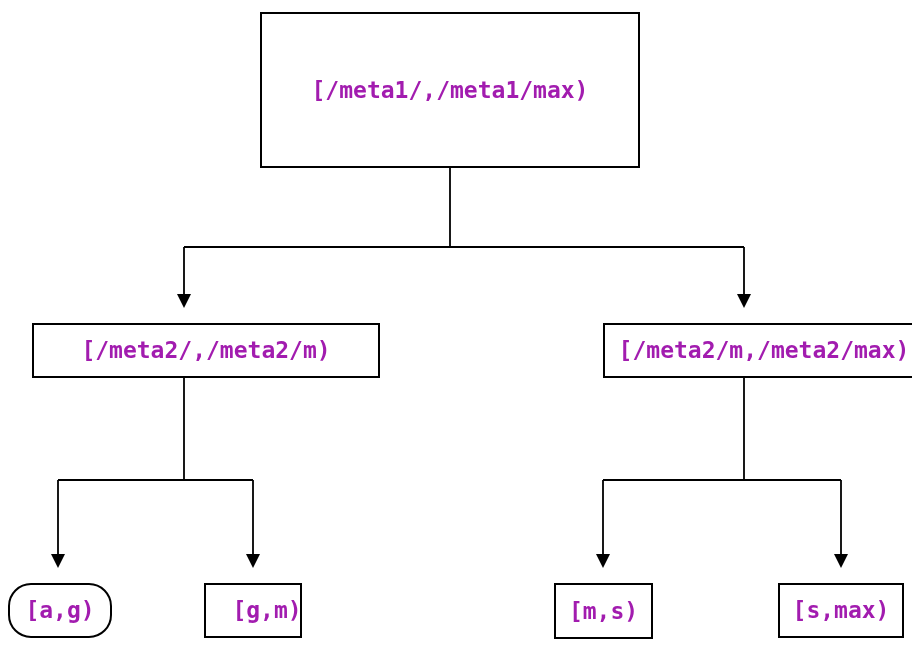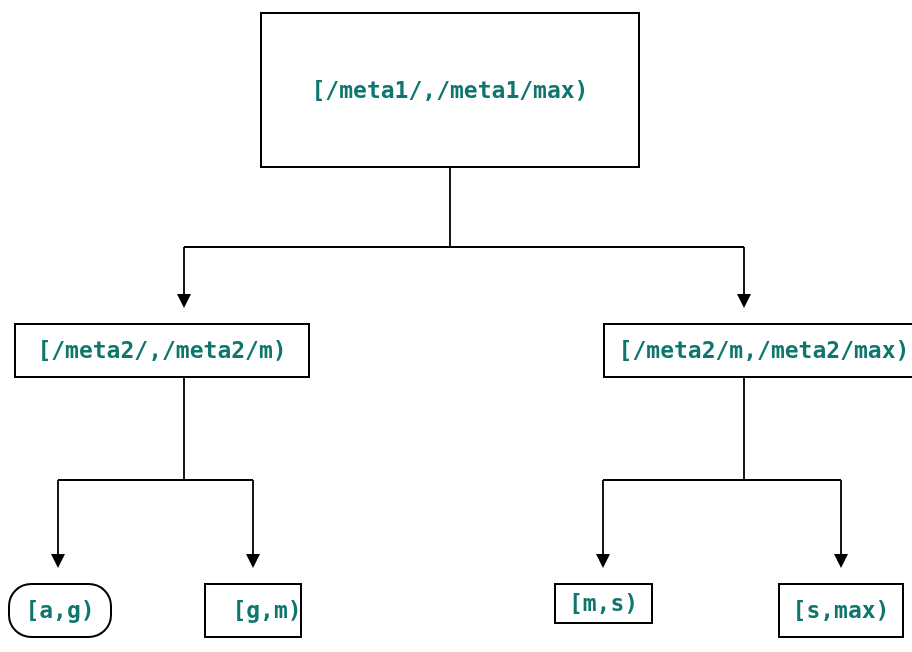--- a/index.html
+++ b/index.html
@@ -23,32 +23,32 @@
     height: 652px;
   }
   .node {
     position: absolute;
     box-sizing: border-box;
     border: 2px solid #000000;
     background: #ffffff;
     display: flex;
     align-items: center;
     justify-content: center;
-    color: #0f766e;
+    color: #a21caf;
     font-size: 23px;
     font-weight: bold;
     white-space: nowrap;
     line-height: 1;
   }
   .node-root   { left: 260px; top: 12px;  width: 380px; height: 156px; }
-  .node-m2l    { left: 14px;  top: 323px; width: 296px; height: 55px; }
+  .node-m2l    { left: 32px;  top: 323px; width: 348px; height: 55px; }
   .node-m2r    { left: 583px; top: 323px; width: 322px; height: 55px; margin-left: 20px; }
   .node-ag     { left: 8px;   top: 583px; width: 104px; height: 55px; border-radius: 23px; }
   .node-gm     { left: 204px; top: 583px; width: 98px;  height: 55px; padding-left: 28px; }
-  .node-ms     { left: 554px; top: 583px; width: 99px;  height: 41px; }
+  .node-ms     { left: 554px; top: 583px; width: 99px;  height: 56px; }
   .node-smax   { left: 778px; top: 583px; width: 126px; height: 55px; }
   .edge-line {
     stroke: #000000;
     stroke-width: 1.8;
     fill: none;
   }
   .arrow-head {
     fill: #000000;
     stroke: none;
   }

